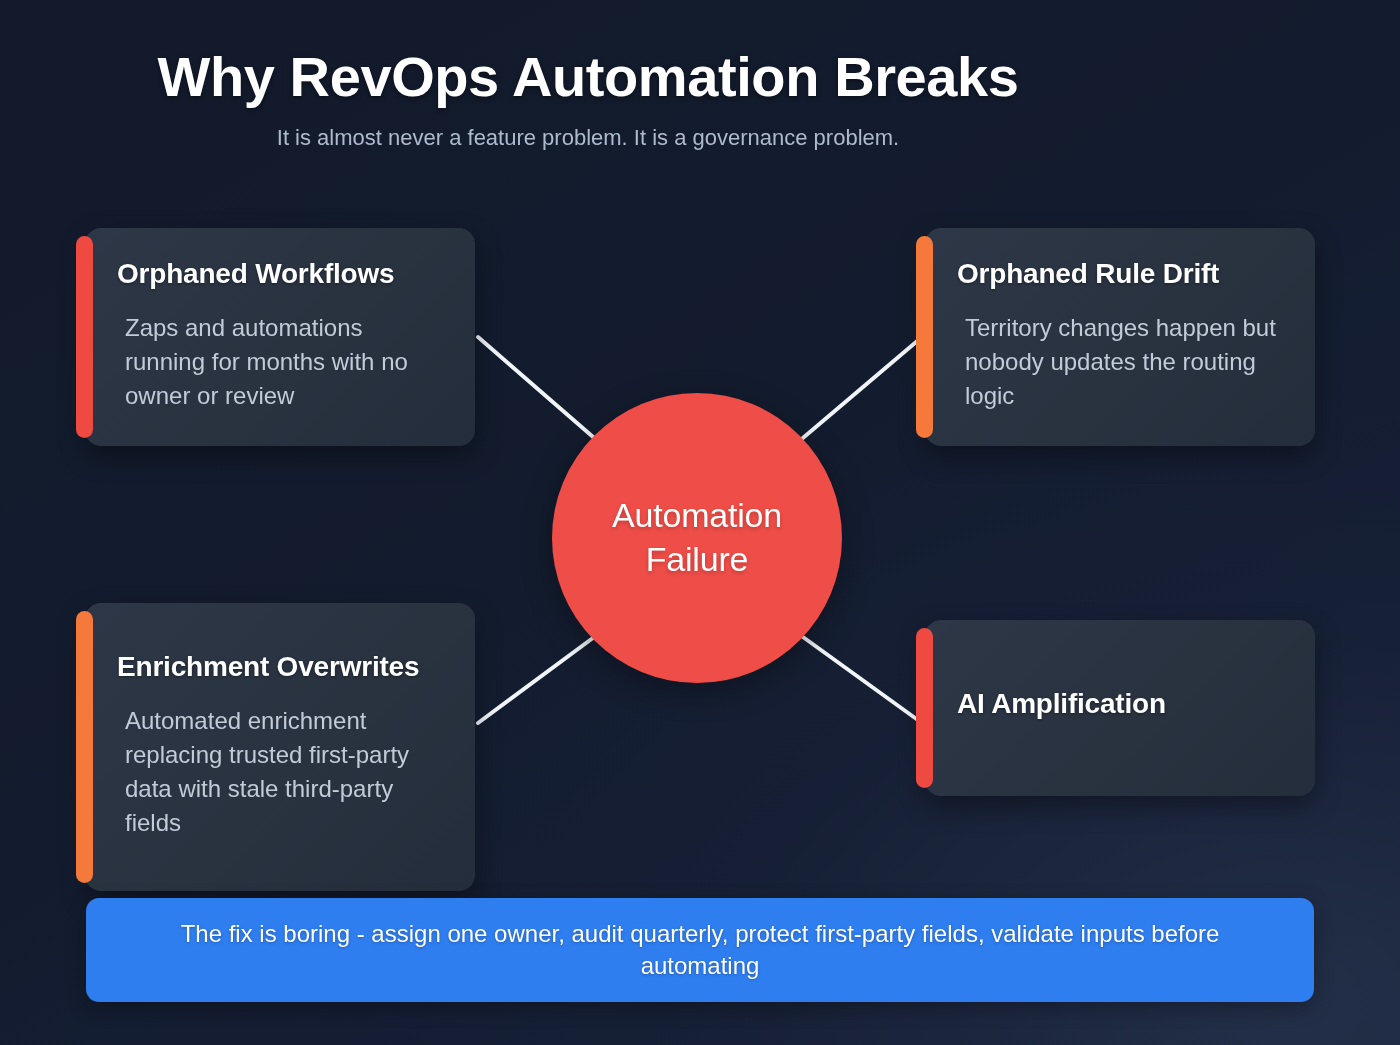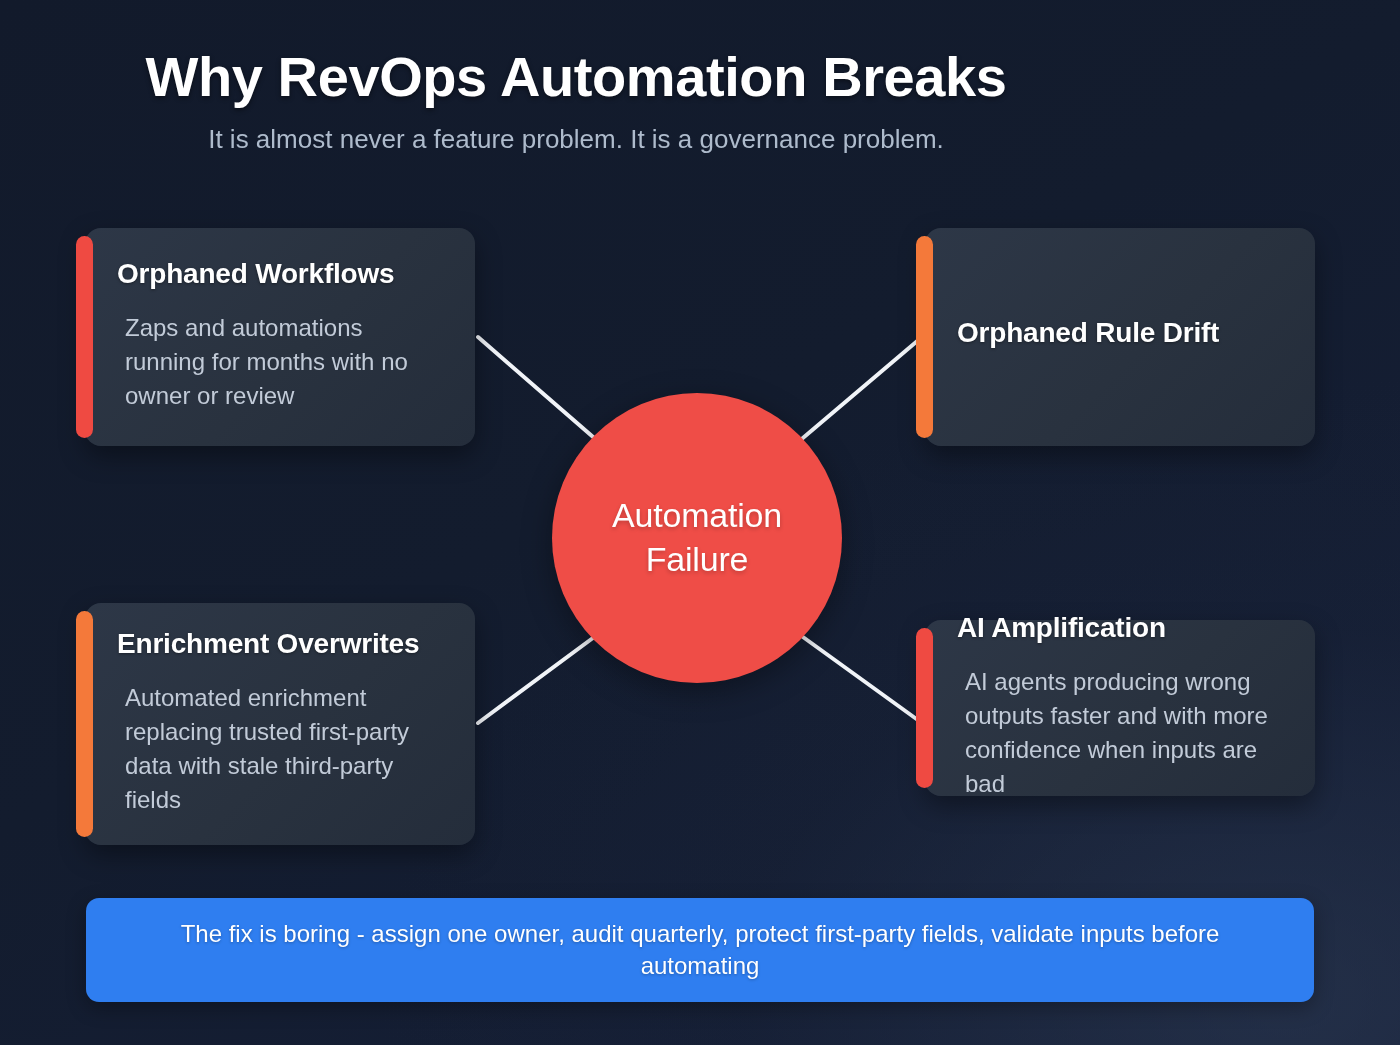--- a/index.html
+++ b/index.html
@@ -16,39 +16,39 @@
     background:
       radial-gradient(ellipse 1300px 900px at 92% 96%, rgba(46,60,84,0.55) 0%, rgba(29,39,58,0.18) 42%, rgba(19,28,46,0) 70%),
       linear-gradient(150deg, #121a2b 0%, #131c2e 45%, #16203a 100%);
     font-family: "Liberation Sans", sans-serif;
     -webkit-font-smoothing: antialiased;
   }
 
   
   .header {
     position: absolute;
-    left: 0;
+    left: 12px;
     top: 0;
     width: 1152px;
     text-align: center;
   }
   .title {
     margin: 0;
     padding-top: 47px;
     font-size: 56px;
     font-weight: bold;
     letter-spacing: -0.4px;
     color: #ffffff;
     text-shadow: 0 2px 5px rgba(0,0,0,0.45);
     line-height: 1.08;
   }
   .subtitle {
     margin: 0;
     padding-top: 18px;
-    font-size: 26px;
+    font-size: 22px;
     font-weight: normal;
     color: #aebbcc;
     line-height: 1.15;
   }
 
   
   .connectors {
     position: absolute;
     left: 0;
     top: 0;
@@ -94,21 +94,21 @@
     z-index: 1;
     margin: 8px;
     font-size: 24px;
     font-weight: normal;
     color: #c2cbd8;
     line-height: 1.42;
   }
 
   #card-0 { left: 85px;  top: 228px; width: 390px; height: 218px; }
   #card-1 { left: 925px; top: 228px; width: 390px; height: 218px; }
-  #card-2 { left: 85px;  top: 603px; width: 390px; height: 242px; }
+  #card-2 { left: 85px;  top: 603px; width: 390px; height: 288px; }
   #card-3 { left: 925px; top: 620px; width: 390px; height: 176px; }
 
   
   .hub {
     position: absolute;
     left: 552px;
     top: 393px;
     width: 290px;
     height: 290px;
     border-radius: 50%;
@@ -171,32 +171,32 @@
 
   <div class="card" id="card-0">
     <span class="accent" style="background-color: rgb(239, 74, 66);"></span>
     <h2 class="card-title">Orphaned Workflows</h2>
     <p class="card-desc">Zaps and automations running for months with no owner or review</p>
   </div>
 
   <div class="card" id="card-1">
     <span class="accent" style="background-color: rgb(244, 121, 58);"></span>
     <h2 class="card-title">Orphaned Rule Drift</h2>
+    <p class="card-desc">Territory changes happen but nobody updates the routing logic</p>
   </div>
 
   <div class="card" id="card-2">
     <span class="accent" style="background-color: rgb(244, 121, 58);"></span>
     <h2 class="card-title">Enrichment Overwrites</h2>
     <p class="card-desc">Automated enrichment replacing trusted first-party data with stale third-party fields</p>
   </div>
 
   <div class="card" id="card-3">
     <span class="accent" style="background-color: rgb(239, 74, 66);"></span>
     <h2 class="card-title">AI Amplification</h2>
-    <p class="card-desc">AI agents producing wrong outputs faster and with more confidence when inputs are bad</p>
   </div>
 
   <div class="hub" style="background-color: rgb(239, 77, 71);">
     <span class="hub-label">Automation Failure</span>
   </div>
 
   <div class="banner" style="background-color: rgb(47, 126, 240);">
     <span class="banner-text">The fix is boring - assign one owner, audit quarterly, protect first-party fields, validate inputs before automating</span>
   </div>
 

